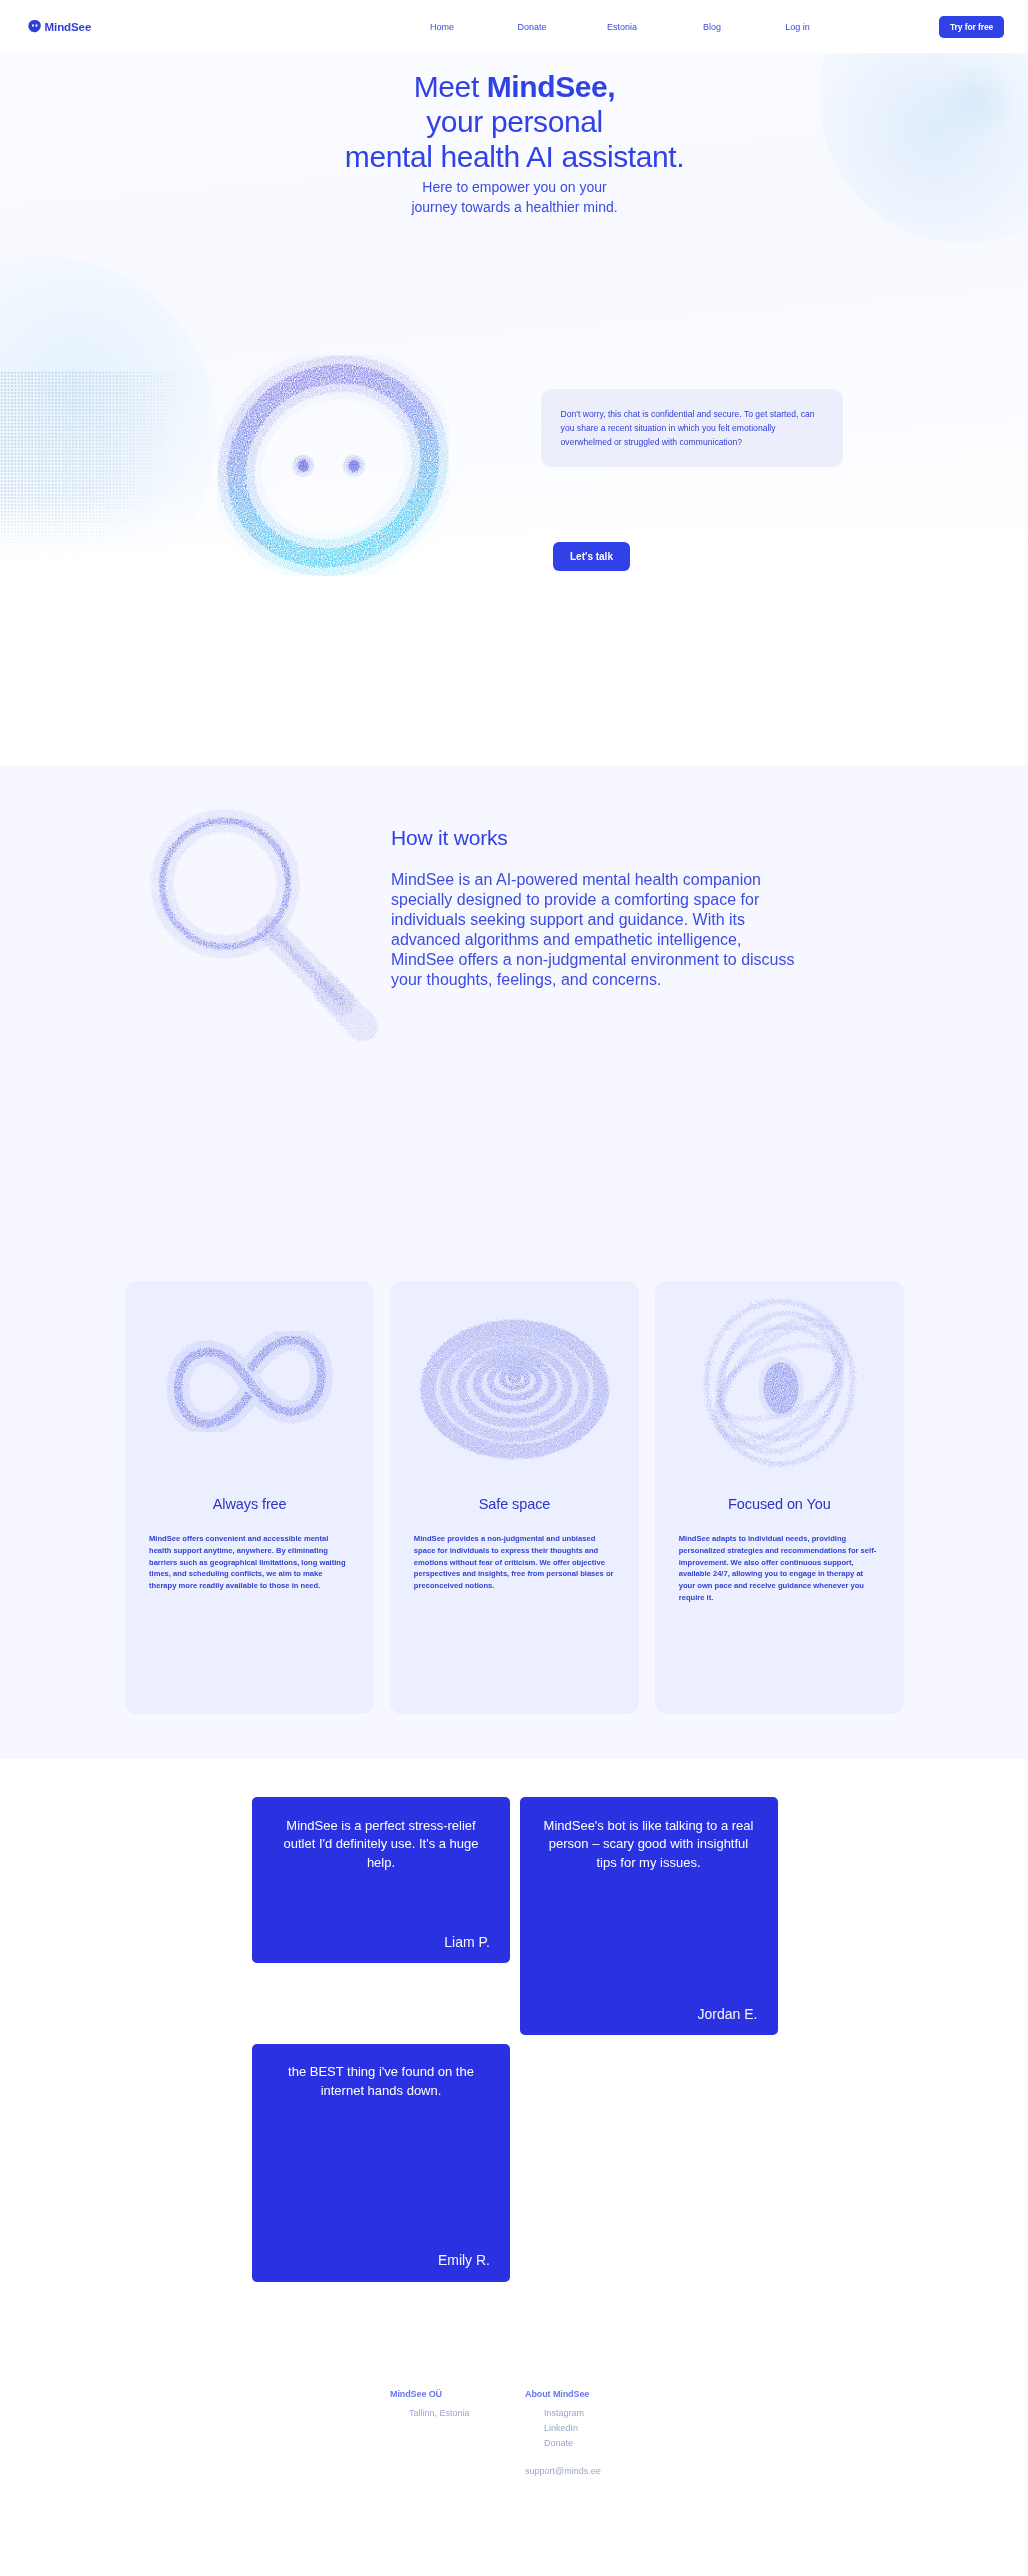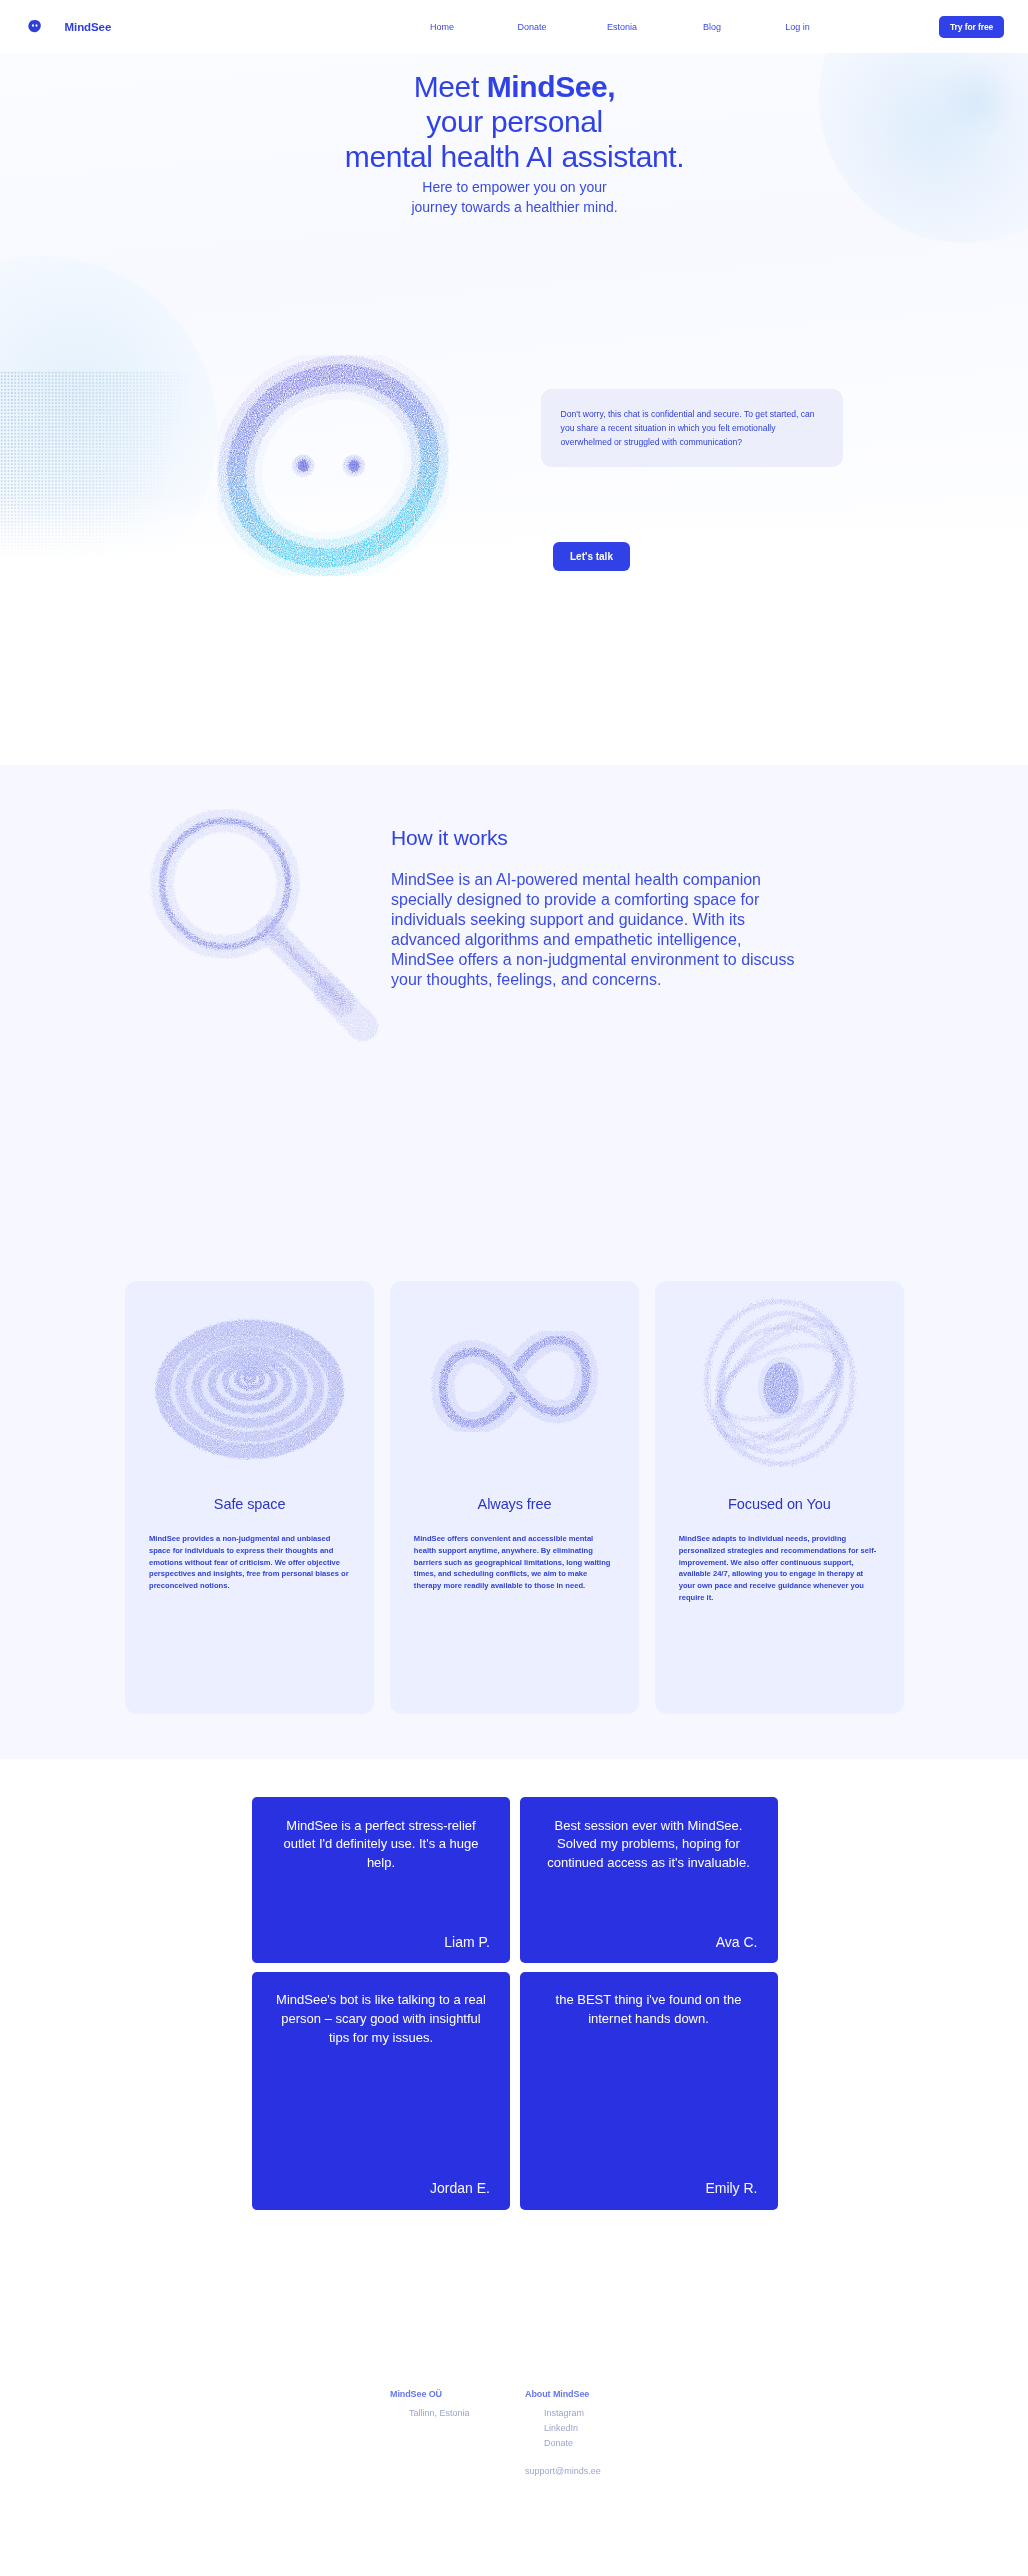--- a/index.html
+++ b/index.html
@@ -32,21 +32,21 @@
     display: flex;
     align-items: center;
     background: #ffffff;
     z-index: 50;
   }
   .brand {
     position: absolute;
     left: 27px;
     display: flex;
     align-items: center;
-    gap: 22px;
+    gap: 2px;
     text-decoration: none;
   }
   .brand-mark { width: 15.6px; height: 15.6px; display: block; }
   .brand-name {
     font-size: 11.5px;
     font-weight: bold;
     letter-spacing: -0.1px;
     color: #2e3ed6;
   }
   .nav-links {
@@ -492,20 +492,47 @@
       <p class="how-text">MindSee is an AI-powered mental health companion specially designed to provide a comforting space for individuals seeking support and guidance. With its advanced algorithms and empathetic intelligence, MindSee offers a non-judgmental environment to discuss your thoughts, feelings, and concerns.</p>
     </div>
 
 
     <div class="cards">
 
       <div class="card">
         <div class="card-art">
           <svg width="250" height="203" viewBox="0 0 369 300" aria-hidden="true">
             <defs>
+              <filter id="nm3">
+                  <feTurbulence type="fractalNoise" baseFrequency="0.72" numOctaves="2" seed="21"></feTurbulence>
+                <feColorMatrix type="matrix" values="0 0 0 0 1  0 0 0 0 1  0 0 0 0 1  1.5 0 0 0 -0.28"></feColorMatrix>
+                </filter>
+              <mask id="sp3">
+                  <rect width="369" height="300" fill="#000"></rect>
+                  <rect width="369" height="300" filter="url(#nm3)" fill="#fff"></rect>
+                </mask>
+              <filter id="gr3" x="-15%" y="-15%" width="130%" height="130%">
+                <feTurbulence type="fractalNoise" baseFrequency="0.9" numOctaves="3" seed="9" result="n3"></feTurbulence>
+                <feDisplacementMap in="SourceGraphic" in2="n3" scale="7" xChannelSelector="R" yChannelSelector="G"></feDisplacementMap>
+                </filter>
+            </defs>
+            <g mask="url(#sp3)" filter="url(#gr3)" fill="none" stroke="#6f78e2">
+              <path d="M184 167c-22 31-44 46-66 44-24-2-40-24-40-53s16-51 40-53c22-2 44 13 66 44 22 31 44 46 66 44 24-2 40-24 40-53s-16-51-40-53c-22-2-44 13-66 44" stroke-width="12" opacity="0.9"></path>
+              <path d="M184 167c-22 31-44 46-66 44-24-2-40-24-40-53s16-51 40-53c22-2 44 13 66 44 22 31 44 46 66 44 24-2 40-24 40-53s-16-51-40-53c-22-2-44 13-66 44" stroke-width="34" opacity="0.25"></path>
+            </g>
+          </svg>
+        </div>
+        <h3 class="card-title">Always free</h3>
+        <p class="card-text">MindSee offers convenient and accessible mental health support anytime, anywhere. By eliminating barriers such as geographical limitations, long waiting times, and scheduling conflicts, we aim to make therapy more readily available to those in need.</p>
+      </div>
+
+      <div class="card">
+        <div class="card-art">
+          <svg width="250" height="203" viewBox="0 0 369 300" aria-hidden="true">
+            <defs>
               <filter id="nm4">
                   <feTurbulence type="fractalNoise" baseFrequency="0.72" numOctaves="2" seed="31"></feTurbulence>
                 <feColorMatrix type="matrix" values="0 0 0 0 1  0 0 0 0 1  0 0 0 0 1  1.5 0 0 0 -0.28"></feColorMatrix>
                 </filter>
               <mask id="sp4">
                   <rect width="369" height="300" fill="#000"></rect>
                   <rect width="369" height="300" filter="url(#nm4)" fill="#fff"></rect>
                 </mask>
               <filter id="gr4" x="-15%" y="-15%" width="130%" height="130%">
                 <feTurbulence type="fractalNoise" baseFrequency="0.85" numOctaves="3" seed="13" result="n4"></feTurbulence>
@@ -521,47 +548,20 @@
               <ellipse cx="184" cy="145" rx="19" ry="13" stroke-width="8" opacity="0.7"></ellipse>
               <ellipse cx="184" cy="143" rx="7" ry="5" stroke-width="6" opacity="0.8"></ellipse>
             </g>
             <g mask="url(#sp4)" opacity="0.22">
               <ellipse cx="184" cy="160" rx="140" ry="102" fill="#8a92ea"></ellipse>
             </g>
           </svg>
         </div>
         <h3 class="card-title">Safe space</h3>
         <p class="card-text">MindSee provides a non-judgmental and unbiased space for individuals to express their thoughts and emotions without fear of criticism. We offer objective perspectives and insights, free from personal biases or preconceived notions.</p>
-      </div>
-
-      <div class="card">
-        <div class="card-art">
-          <svg width="250" height="203" viewBox="0 0 369 300" aria-hidden="true">
-            <defs>
-              <filter id="nm3">
-                  <feTurbulence type="fractalNoise" baseFrequency="0.72" numOctaves="2" seed="21"></feTurbulence>
-                <feColorMatrix type="matrix" values="0 0 0 0 1  0 0 0 0 1  0 0 0 0 1  1.5 0 0 0 -0.28"></feColorMatrix>
-                </filter>
-              <mask id="sp3">
-                  <rect width="369" height="300" fill="#000"></rect>
-                  <rect width="369" height="300" filter="url(#nm3)" fill="#fff"></rect>
-                </mask>
-              <filter id="gr3" x="-15%" y="-15%" width="130%" height="130%">
-                <feTurbulence type="fractalNoise" baseFrequency="0.9" numOctaves="3" seed="9" result="n3"></feTurbulence>
-                <feDisplacementMap in="SourceGraphic" in2="n3" scale="7" xChannelSelector="R" yChannelSelector="G"></feDisplacementMap>
-                </filter>
-            </defs>
-            <g mask="url(#sp3)" filter="url(#gr3)" fill="none" stroke="#6f78e2">
-              <path d="M184 167c-22 31-44 46-66 44-24-2-40-24-40-53s16-51 40-53c22-2 44 13 66 44 22 31 44 46 66 44 24-2 40-24 40-53s-16-51-40-53c-22-2-44 13-66 44" stroke-width="12" opacity="0.9"></path>
-              <path d="M184 167c-22 31-44 46-66 44-24-2-40-24-40-53s16-51 40-53c22-2 44 13 66 44 22 31 44 46 66 44 24-2 40-24 40-53s-16-51-40-53c-22-2-44 13-66 44" stroke-width="34" opacity="0.25"></path>
-            </g>
-          </svg>
-        </div>
-        <h3 class="card-title">Always free</h3>
-        <p class="card-text">MindSee offers convenient and accessible mental health support anytime, anywhere. By eliminating barriers such as geographical limitations, long waiting times, and scheduling conflicts, we aim to make therapy more readily available to those in need.</p>
       </div>
 
       <div class="card">
         <div class="card-art">
           <svg width="250" height="203" viewBox="0 0 369 300" aria-hidden="true">
             <defs>
               <filter id="nm5">
                   <feTurbulence type="fractalNoise" baseFrequency="0.75" numOctaves="2" seed="41"></feTurbulence>
                 <feColorMatrix type="matrix" values="0 0 0 0 1  0 0 0 0 1  0 0 0 0 1  1.5 0 0 0 -0.28"></feColorMatrix>
                 </filter>
@@ -596,24 +596,20 @@
   </section>
 
   <section class="testimonials">
     <div class="t-grid">
 
       <div class="t-card short">
         <p class="t-quote">MindSee is a perfect stress-relief outlet I'd definitely use. It's a huge help.</p>
         <span class="t-author">Liam P.</span>
       </div>
 
-      <div class="t-card short">
-        <p class="t-quote">Best session ever with MindSee. Solved my problems, hoping for continued access as it's invaluable.</p>
-        <span class="t-author">Ava C.</span>
-      </div>
 
       <div class="t-card tall">
         <p class="t-quote">MindSee's bot is like talking to a real person – scary good with insightful tips for my issues.</p>
         <span class="t-author">Jordan E.</span>
       </div>
 
       <div class="t-card tall">
         <p class="t-quote">the BEST thing i've found on the internet hands down.</p>
         <span class="t-author">Emily R.</span>
       </div>

